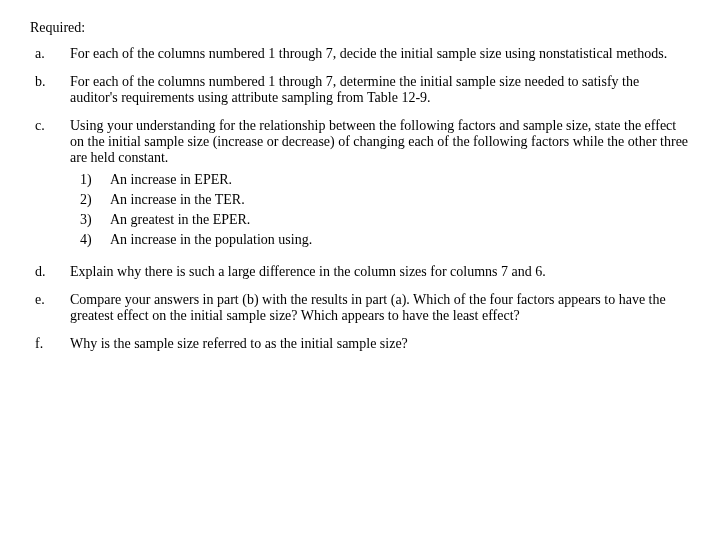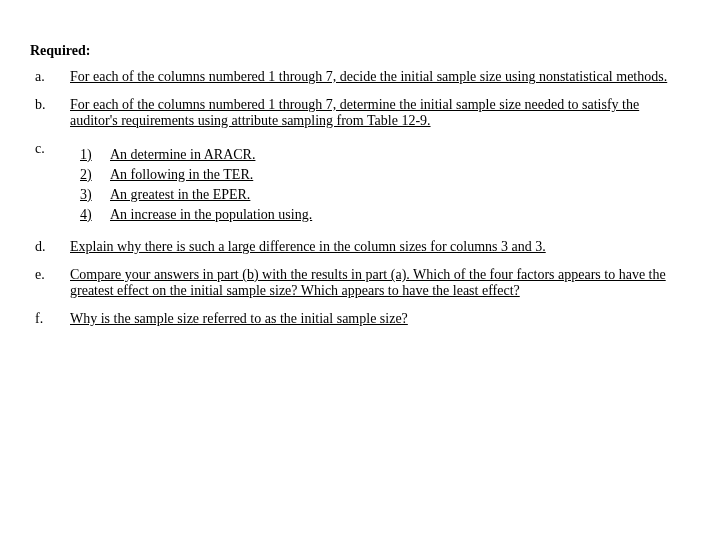--- a/index.html
+++ b/index.html
@@ -12,38 +12,36 @@
       background: #ffffff;
       font-family: "Times New Roman", Times, serif;
       font-size: 14px;
       color: #000000;
       width: 720px;
       min-height: 540px;
       padding: 20px 30px 20px 30px;
     }
 
     .required-label {
-      font-weight: bold;
+      font-weight: normal;
       margin-bottom: 10px;
-      margin-top: 23px;
     }
 
     .section {
       display: flex;
       margin-bottom: 12px;
     }
 
     .section-letter {
       min-width: 40px;
       padding-left: 5px;
     }
 
     .section-content {
       flex: 1;
-      text-decoration: underline;
     }
 
     .sub-list {
       margin-top: 6px;
       margin-left: 10px;
     }
 
     .sub-item {
       display: flex;
       margin-bottom: 4px;
@@ -68,44 +66,45 @@
 </div>
 
 <div class="section">
   <div class="section-letter">b.</div>
   <div class="section-content">For each of the columns numbered 1 through 7, determine the initial sample size needed to satisfy the auditor's requirements using attribute sampling from  Table 12-9.</div>
 </div>
 
 <div class="section">
   <div class="section-letter">c.</div>
   <div class="section-content">
+    <span>Using your understanding for the relationship between the following factors and sample size, state the effect on the initial sample size (increase or decrease) of changing each of the following factors while the other three are held constant.</span>
     <div class="sub-list">
       <div class="sub-item">
         <div class="sub-num">1)</div>
-        <div class="sub-text">An determine in ARACR.</div>
+        <div class="sub-text">An increase in EPER.</div>
       </div>
       <div class="sub-item">
         <div class="sub-num">2)</div>
-        <div class="sub-text">An following in the TER.</div>
+        <div class="sub-text">An increase in the TER.</div>
       </div>
       <div class="sub-item">
         <div class="sub-num">3)</div>
         <div class="sub-text">An greatest in the EPER.</div>
       </div>
       <div class="sub-item">
         <div class="sub-num">4)</div>
         <div class="sub-text">An increase in the population using.</div>
       </div>
     </div>
   </div>
 </div>
 
 <div class="section">
   <div class="section-letter">d.</div>
-  <div class="section-content">Explain why there is such a large difference in the column sizes for columns 3 and 3.</div>
+  <div class="section-content">Explain why there is such a large difference in the column sizes for columns 7 and 6.</div>
 </div>
 
 <div class="section">
   <div class="section-letter">e.</div>
   <div class="section-content">Compare your answers in part (b) with the results in part (a). Which of the four factors appears to have the greatest effect on the initial sample size? Which appears to have the least effect?</div>
 </div>
 
 <div class="section">
   <div class="section-letter">f.</div>
   <div class="section-content">Why is the sample size referred to as the initial sample size?</div>

